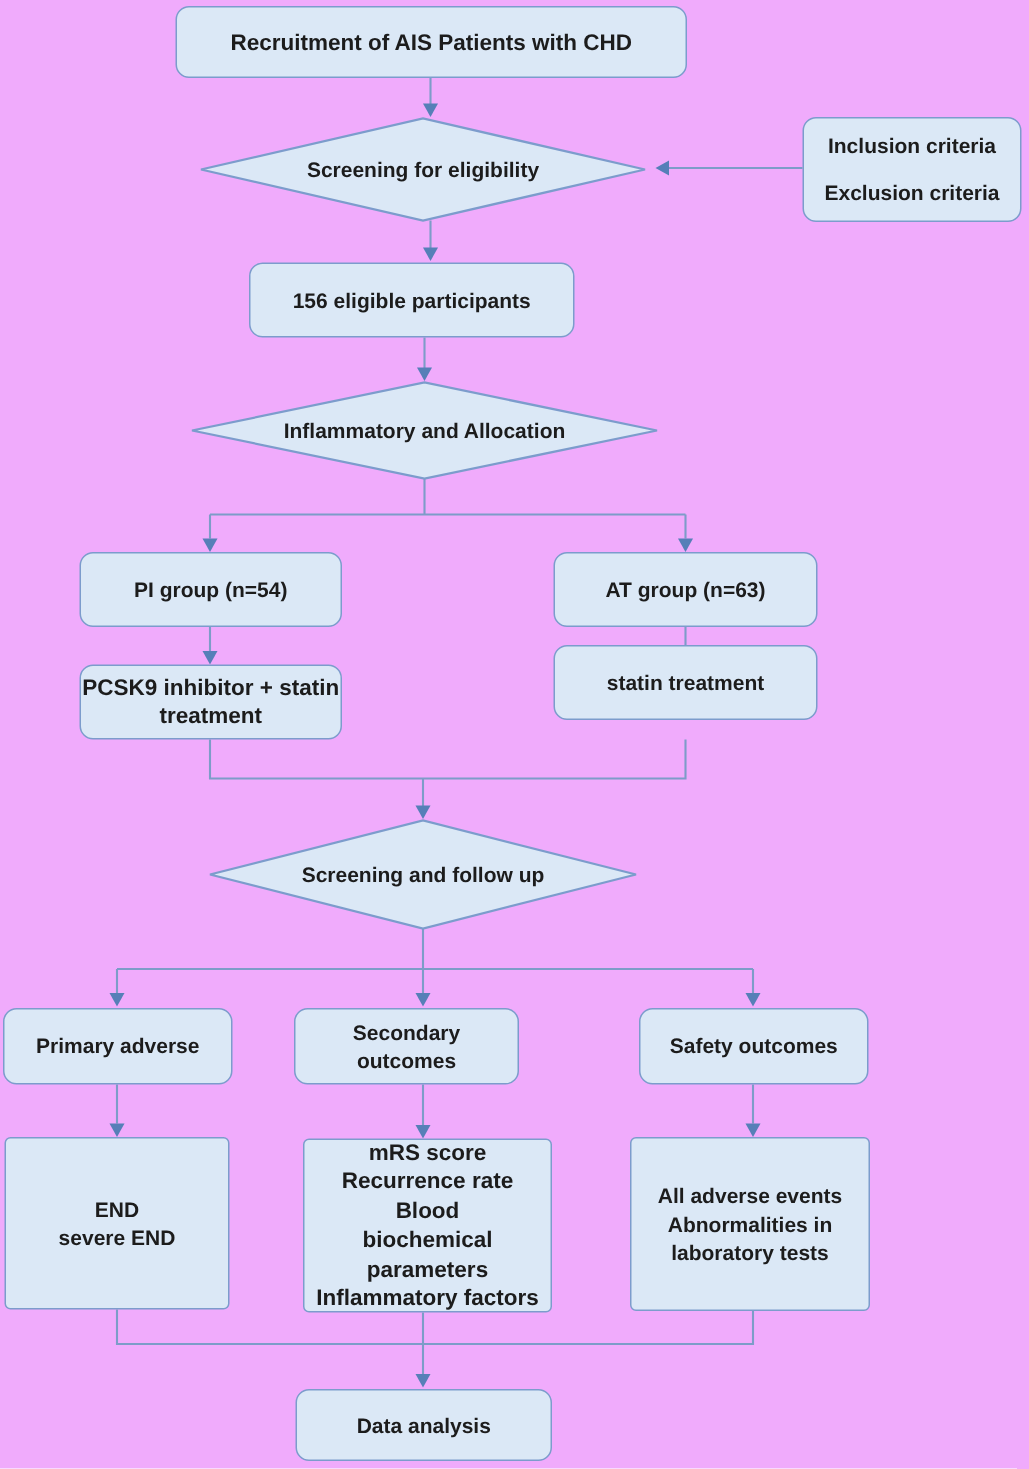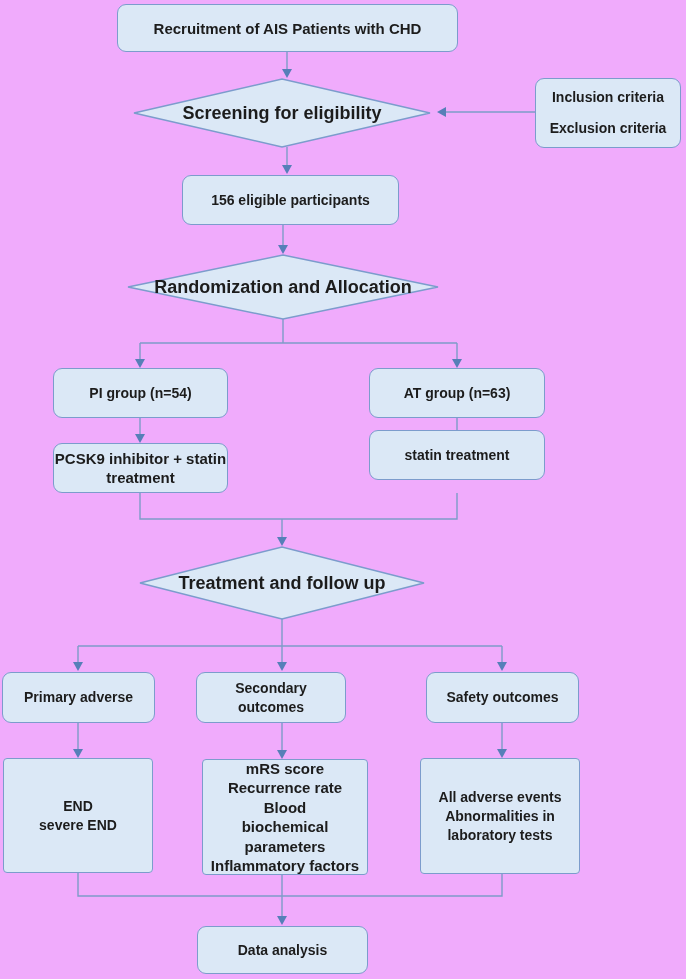--- a/index.html
+++ b/index.html
@@ -19,21 +19,21 @@
     display:flex;align-items:center;justify-content:center;text-align:center;
     color:var(--text,#1c1c1c);font-weight:700;font-size:14px;line-height:19px;
     white-space:pre-line;
   }
   .node.big{border-radius:4px;}
   .node.title{font-size:15px;}
   .node.criteria{line-height:31px;}
   .node.dense{font-size:15px;line-height:19.5px;}
   .dlabel{
     position:absolute;display:flex;align-items:center;justify-content:center;
-    text-align:center;color:var(--text,#1c1c1c);font-weight:700;font-size:18px;
+    text-align:center;color:var(--text,#1c1c1c);font-weight:700;font-size:14px;
     line-height:18px;white-space:pre-line;pointer-events:none;
   }
 </style>
 </head>
 <body>
 
 <div class="canvas">
 
   <svg class="wires" width="686" height="979" viewBox="0 0 686 979">
 
@@ -76,21 +76,21 @@
     <polygon class="shape" points="134,113 282,79 430,113 282,147"></polygon>
     <polygon class="shape" points="128,287 283,255 438,287 283,319"></polygon>
     <polygon class="shape" points="140,583 282,547 424,583 282,619"></polygon>
   </svg>
 
   <div class="node title" style="left:117px;top:4px;width:341px;height:48px;">Recruitment of AIS Patients with CHD</div>
 
   <div class="node criteria" style="left:535px;top:78px;width:146px;height:70px;">Inclusion criteria
 Exclusion criteria</div>
 
-  <div class="node" style="left:182px;top:175px;width:217px;height:50px;text-align:right;">156 eligible participants</div>
+  <div class="node" style="left:166px;top:175px;width:217px;height:50px;text-align:right;">156 eligible participants</div>
 
   <div class="node" style="left:53px;top:368px;width:175px;height:50px;">PI group (n=54)</div>
 
   <div class="node" style="left:369px;top:368px;width:176px;height:50px;">AT group (n=63)</div>
 
   <div class="node dense" style="left:53px;top:443px;width:175px;height:50px;">PCSK9 inhibitor + statin treatment</div>
 
   <div class="node" style="left:369px;top:430px;width:176px;height:50px;">statin treatment</div>
 
   <div class="node" style="left:2px;top:672px;width:153px;height:51px;">Primary adverse</div>
@@ -110,17 +110,17 @@
 Inflammatory factors</div>
 
   <div class="node big" style="left:420px;top:758px;width:160px;height:116px;">All adverse events
 Abnormalities in
 laboratory tests</div>
 
   <div class="node" style="left:197px;top:926px;width:171px;height:48px;">Data analysis</div>
 
   <div class="dlabel" style="left:134px;top:79px;width:296px;height:68px;">Screening for eligibility</div>
 
-  <div class="dlabel" style="left:128px;top:255px;width:310px;height:64px;">Randomization and Allocation</div>
+  <div class="dlabel" style="left:128px;top:255px;width:310px;height:64px;">Inflammatory and Allocation</div>
 
-  <div class="dlabel" style="left:140px;top:547px;width:284px;height:72px;">Treatment and follow up</div>
+  <div class="dlabel" style="left:140px;top:547px;width:284px;height:72px;">Screening and follow up</div>
 
 </div>
 
 </body></html>

